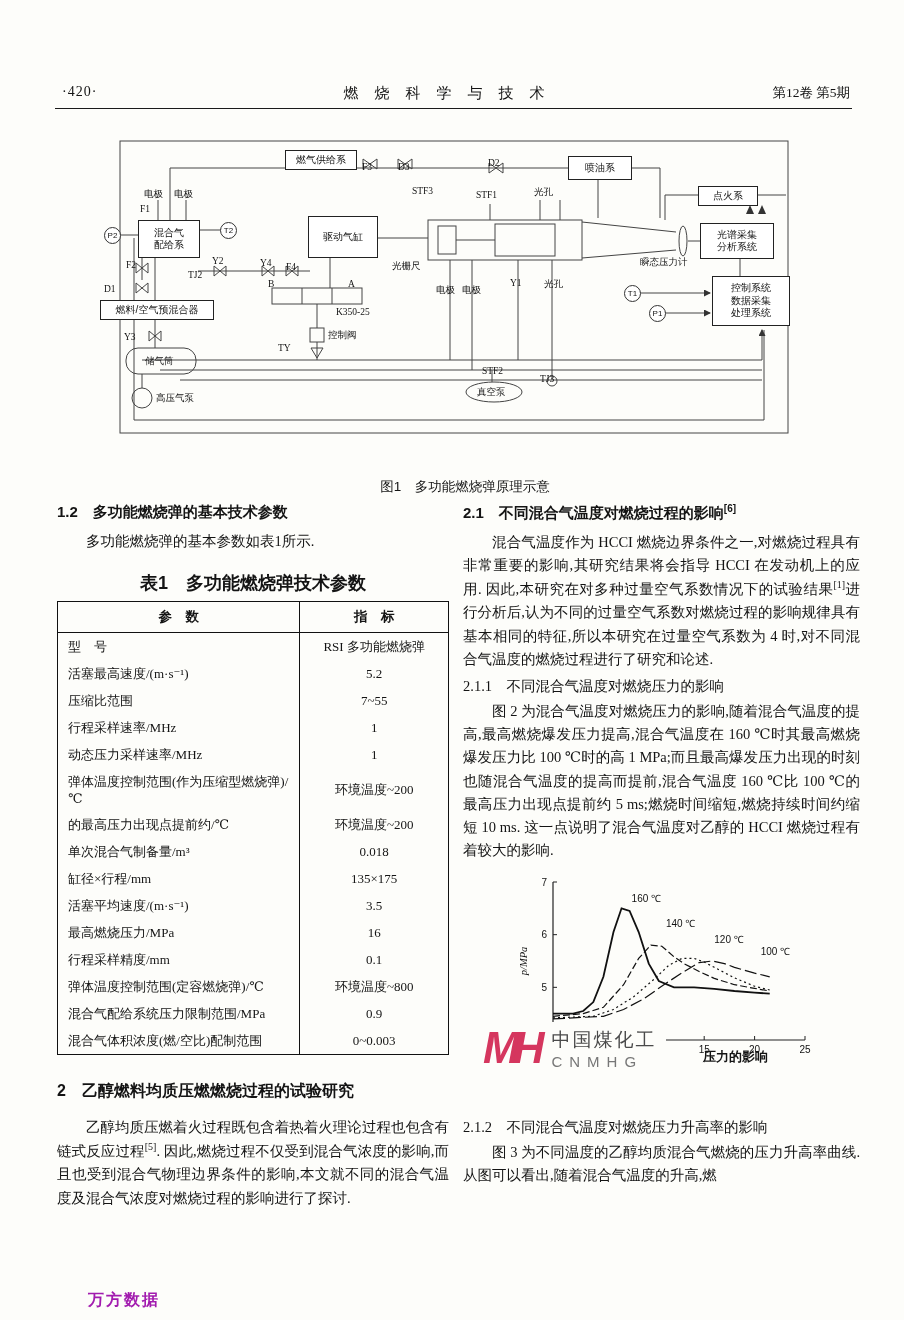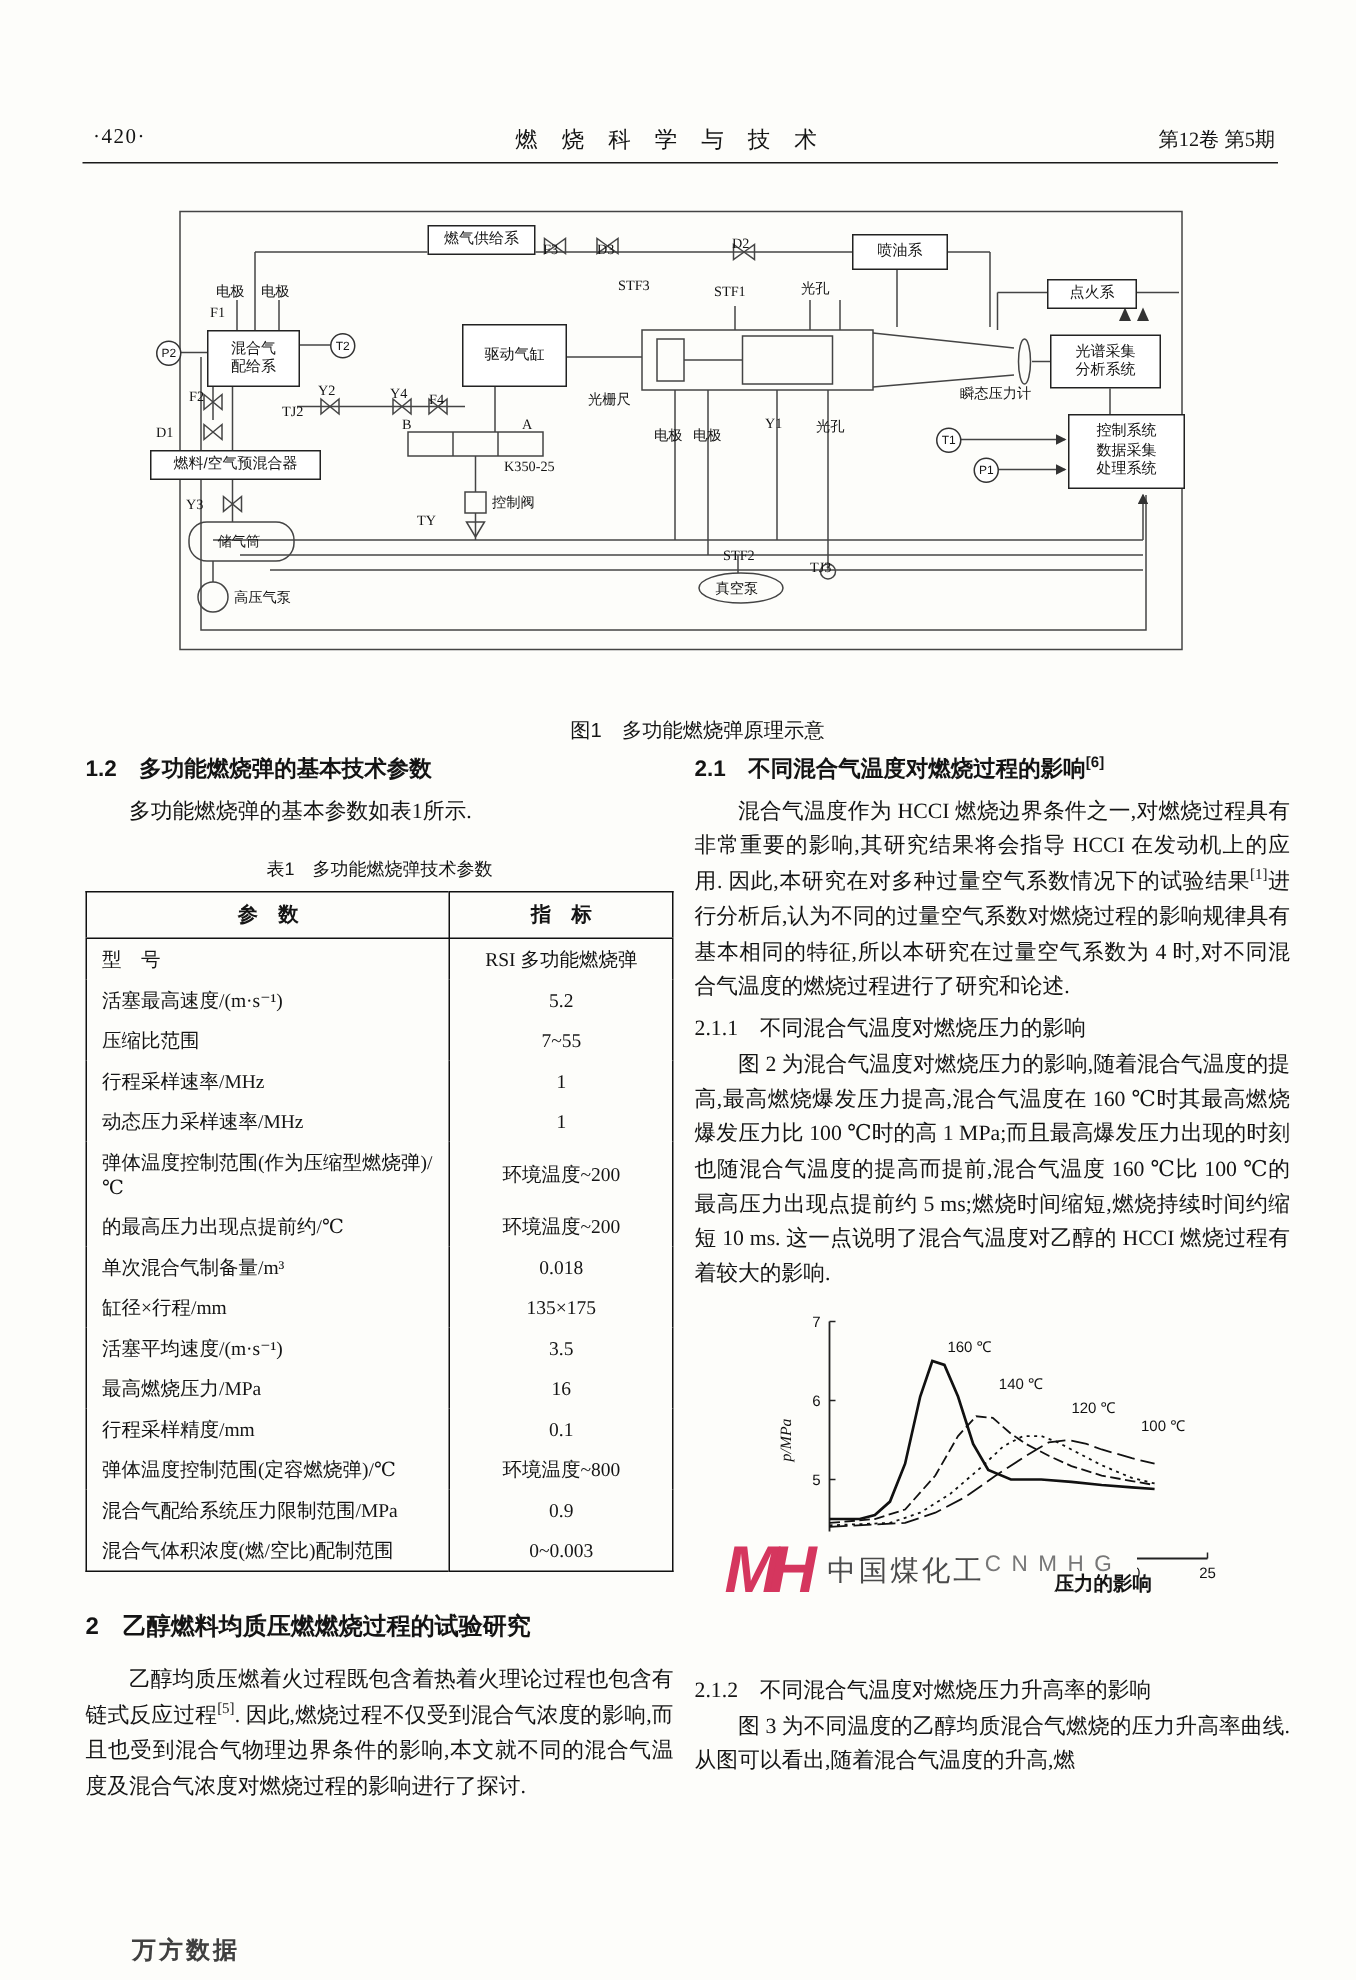--- a/index.html
+++ b/index.html
@@ -25,42 +25,42 @@
   .col{position:absolute;top:503px;}
   .col.left{left:57px;width:392px;}
   .col.right{left:463px;width:397px;}
   .body{font-size:14.5px;line-height:1.6;text-align:justify;margin:0 0 4px 0;}
   .indent{text-indent:2em;}
   h2.sec{font-size:16px;font-weight:bold;margin:26px 0 14px 0;font-family:"Liberation Sans","DejaVu Sans",sans-serif;}
   h3.sub{font-size:15px;font-weight:bold;margin:0 0 8px 0;font-family:"Liberation Sans","DejaVu Sans",sans-serif;}
   h4.subsub{font-size:14.5px;font-weight:normal;margin:6px 0 4px 0;}
   sup.ref{font-size:10px;vertical-align:super;}
   
-  .table-caption{margin:18px 0 6px 0;text-align:center;font-size:12px;font-weight:normal;
+  .table-caption{margin:18px 0 6px 0;text-align:center;font-size:18px;font-weight:bold;
         font-family:"Liberation Sans","DejaVu Sans",sans-serif;}
   table.params{width:100%;border-collapse:collapse;font-size:13px;border:1.4px solid #111;}
   table.params th{border-bottom:1.2px solid #111;padding:6px 2px;font-weight:bold;font-size:13.5px;}
   table.params th:first-child,table.params td:first-child{border-right:1px solid #111;}
   table.params td{padding:4.5px 2px;}
   td.param{padding-left:10px !important;text-align:left;width:62%;}
   td.val{text-align:center;}
   
   .fig2-wrap{position:relative;height:238px;margin-top:12px;}
   .fig2-wrap svg{position:absolute;left:52px;top:0;}
   .watermark{position:absolute;left:18px;top:148px;display:flex;align-items:center;gap:6px;background:#fdfdfa;
         padding:2px 10px 2px 2px;}
   .wm-logo{font-family:"Liberation Sans","DejaVu Sans",sans-serif;font-weight:900;font-style:italic;
         font-size:44px;line-height:48px;color:#d5365e;letter-spacing:-7px;padding-right:8px;}
-  .wm-text{display:flex;flex-direction:row;}
+  .wm-text{display:flex;flex-direction:column;}
   .wm-line1{font-size:19px;letter-spacing:2px;color:#4a4a4a;font-family:"Liberation Sans","DejaVu Sans",sans-serif;}
   .wm-line2{font-size:15px;letter-spacing:7px;color:#777;font-family:"Liberation Sans","DejaVu Sans",sans-serif;}
   .fig2-caption{position:absolute;left:240px;top:174px;font-size:13px;font-weight:bold;
         font-family:"Liberation Sans","DejaVu Sans",sans-serif;}
   
-  .footer{position:absolute;left:88px;top:1290px;font-size:16px;font-weight:600;color:#404040;
+  .footer{position:absolute;left:88px;top:1290px;font-size:16px;font-weight:600;color:#a21caf;
         font-family:"Liberation Sans","DejaVu Sans",sans-serif;letter-spacing:2px;}
 </style>
 </head>
 <body>
 
 <div class="page">
 
   <div class="hdr-left">·420·</div>
   <div class="hdr-center">燃烧科学与技术</div>
   <div class="hdr-right">第12卷 第5期</div>

